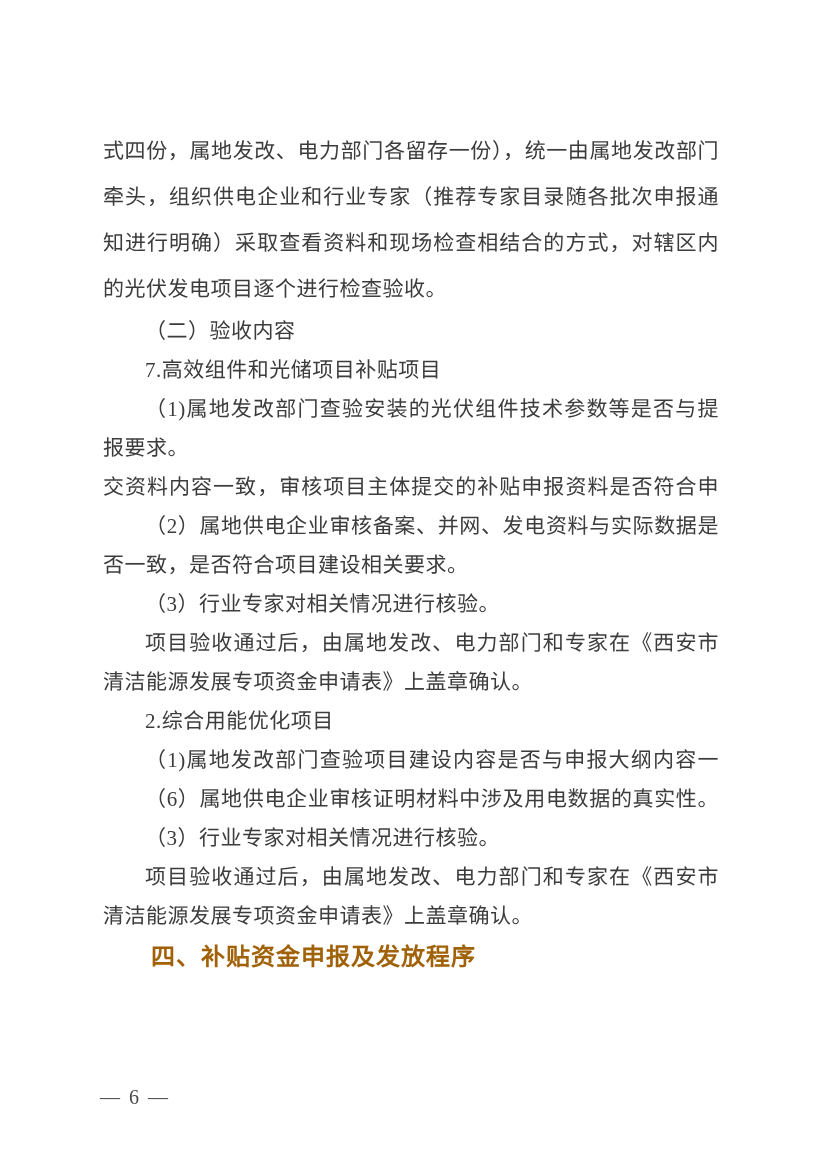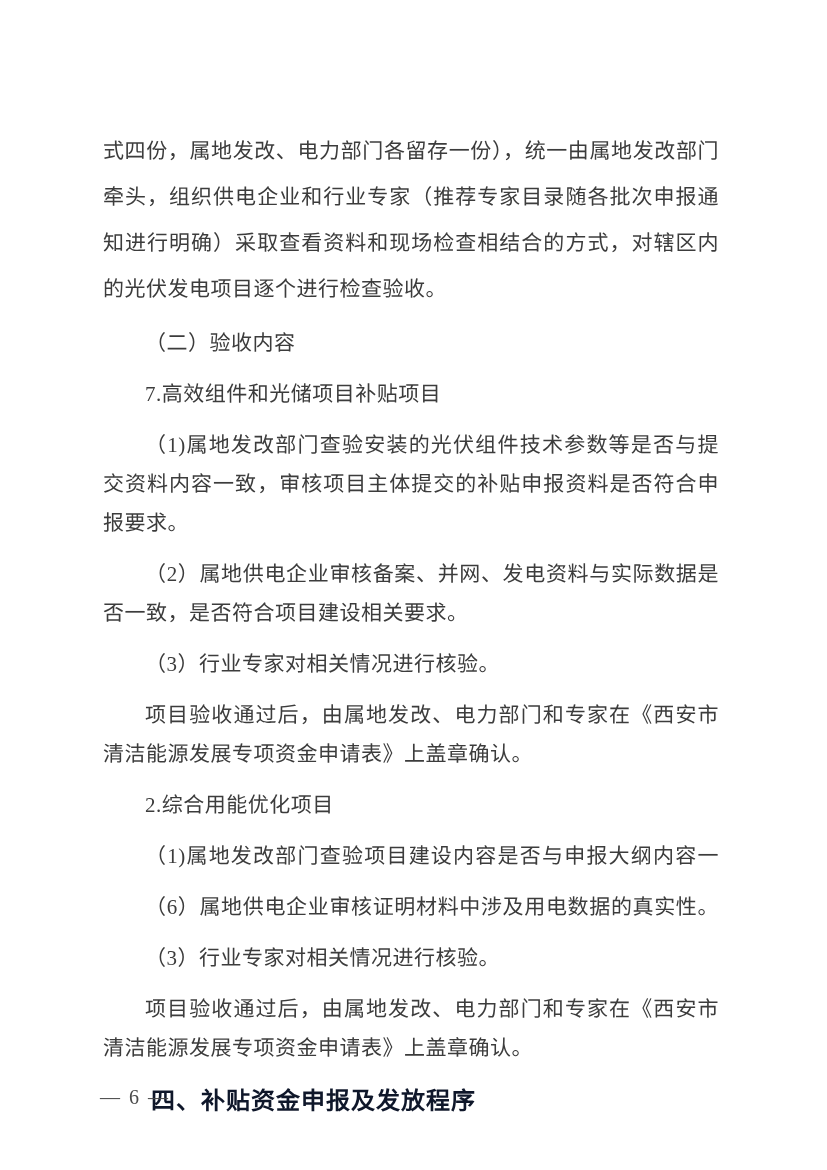--- a/index.html
+++ b/index.html
@@ -27,27 +27,27 @@
     line-height: 39px;
     letter-spacing: 0.5px;
     white-space: nowrap;
   }
   .lh-lg { line-height: 46px; }
   .full {
     white-space: normal;
     text-align: justify;
     text-align-last: justify;
   }
-  .indent { text-indent: 2em; margin-top: 12px; }
+  .indent { text-indent: 2em; }
   .heading {
     font-family: "Liberation Sans", sans-serif;
     font-weight: bold;
     font-size: 24px;
     letter-spacing: 1px;
-    color: #0f172a;
+    color: #a16207;
     line-height: 42px;
   }
   .footer {
     position: absolute;
     left: 100px;
     top: 1086px;
     font-size: 20px;
     letter-spacing: 2px;
     color: #4a4a4a;
   }
@@ -58,22 +58,22 @@
 <div class="page">
 
   <div class="text-block">
     <div class="line lh-lg full">式四份，属地发改、电力部门各留存一份），统一由属地发改部门</div>
     <div class="line lh-lg full">牵头，组织供电企业和行业专家（推荐专家目录随各批次申报通</div>
     <div class="line lh-lg full">知进行明确）采取查看资料和现场检查相结合的方式，对辖区内</div>
     <div class="line lh-lg">的光伏发电项目逐个进行检查验收。</div>
     <div class="line indent">（二）验收内容</div>
     <div class="line indent">7.高效组件和光储项目补贴项目</div>
     <div class="line indent full">（1)属地发改部门查验安装的光伏组件技术参数等是否与提</div>
+    <div class="line">报要求。</div>
     <div class="line full">交资料内容一致，审核项目主体提交的补贴申报资料是否符合申</div>
-    <div class="line">报要求。</div>
     <div class="line indent full">（2）属地供电企业审核备案、并网、发电资料与实际数据是</div>
     <div class="line">否一致，是否符合项目建设相关要求。</div>
     <div class="line indent">（3）行业专家对相关情况进行核验。</div>
     <div class="line indent full">项目验收通过后，由属地发改、电力部门和专家在《西安市</div>
     <div class="line">清洁能源发展专项资金申请表》上盖章确认。</div>
     <div class="line indent">2.综合用能优化项目</div>
     <div class="line indent full">（1)属地发改部门查验项目建设内容是否与申报大纲内容一</div>
     <div class="line indent full">（6）属地供电企业审核证明材料中涉及用电数据的真实性。</div>
     <div class="line indent">（3）行业专家对相关情况进行核验。</div>
     <div class="line indent full">项目验收通过后，由属地发改、电力部门和专家在《西安市</div>

